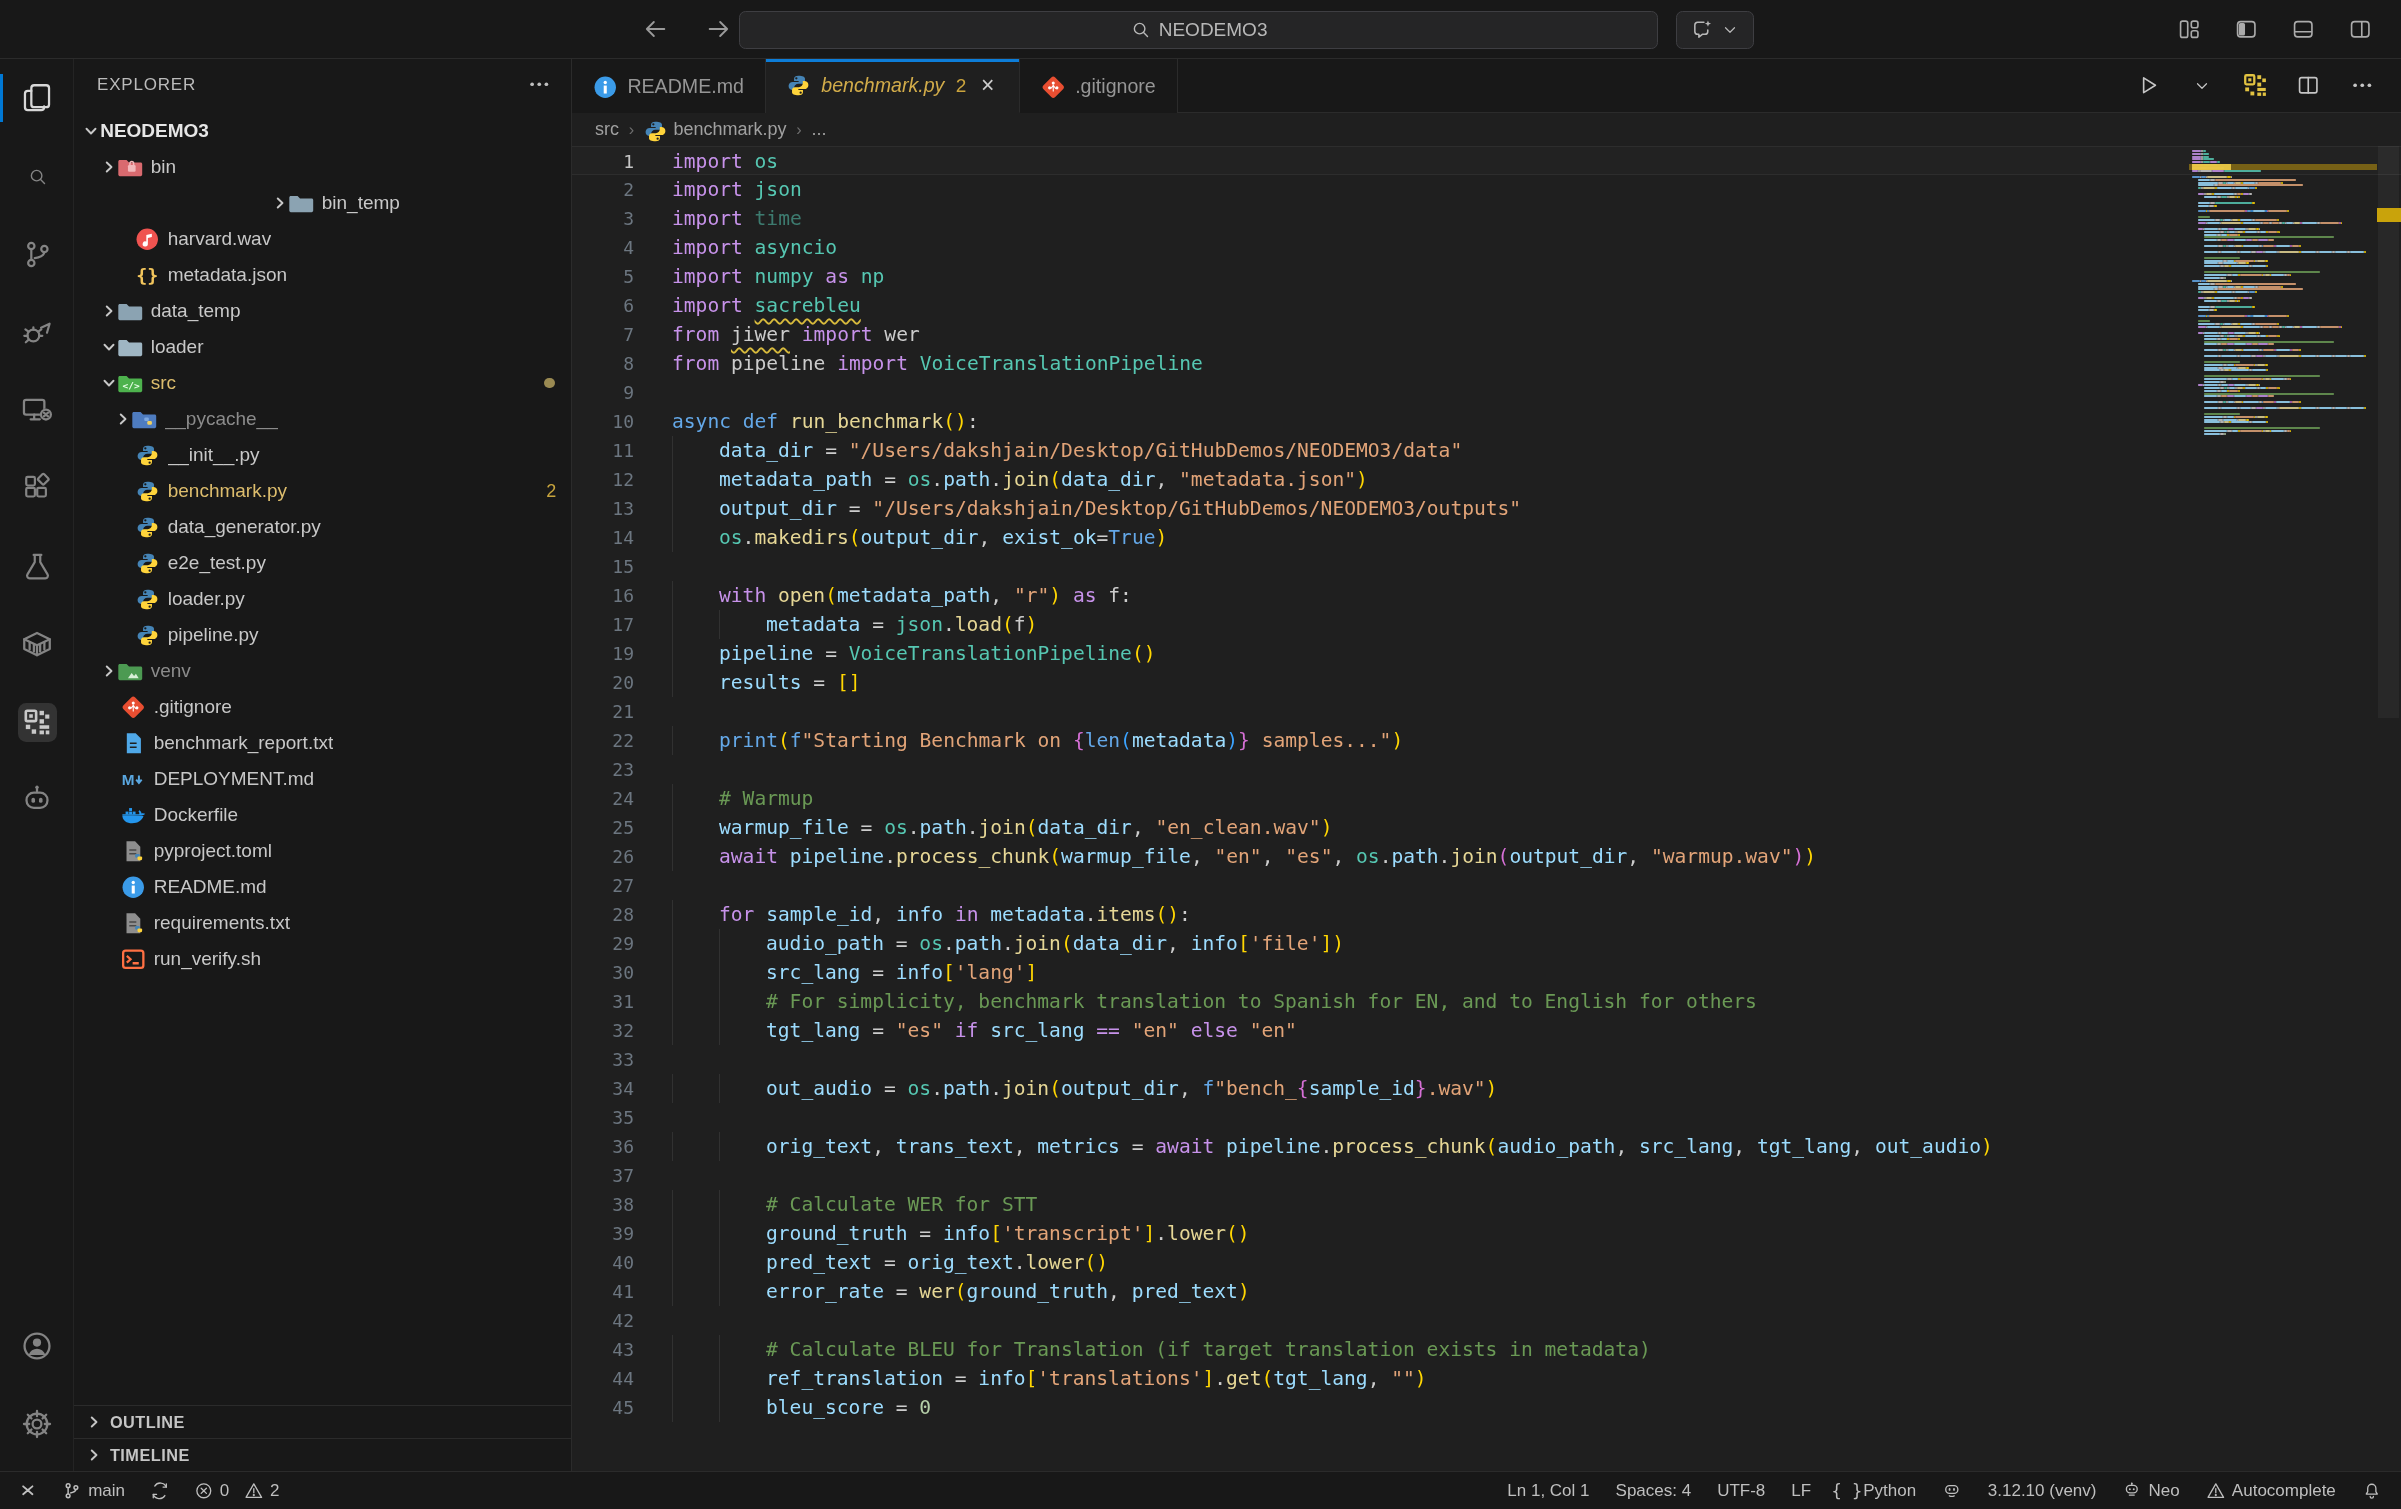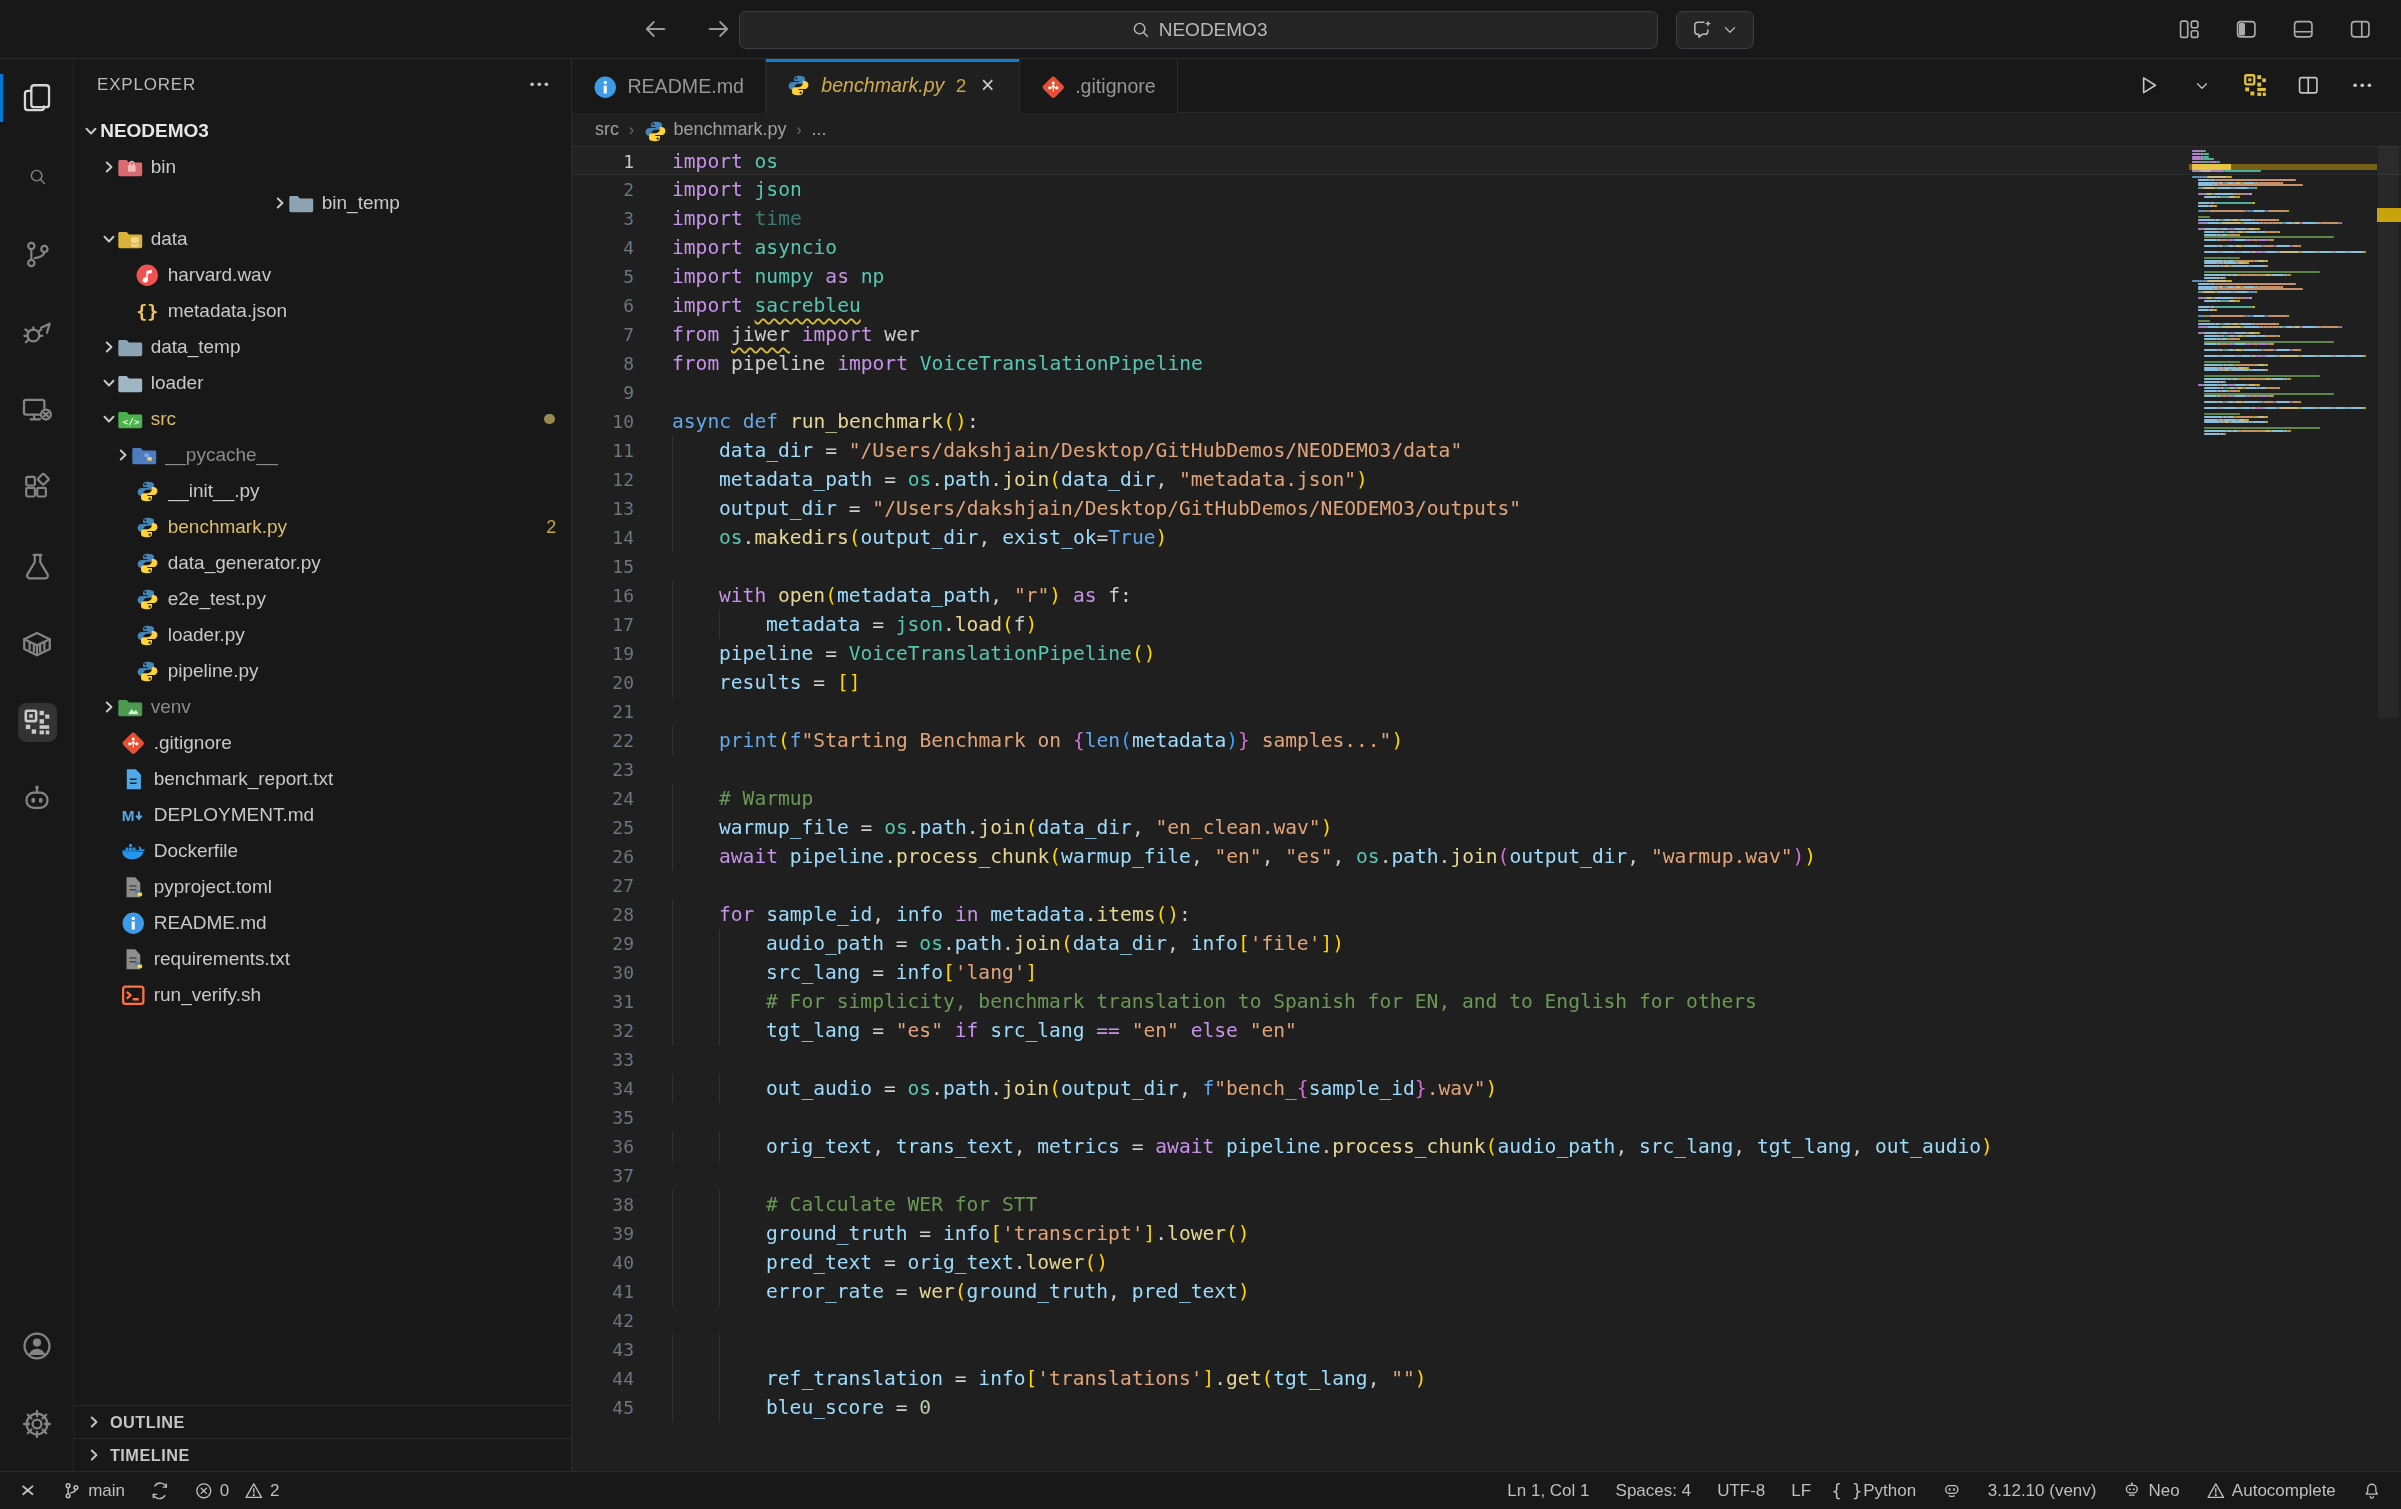--- a/index.html
+++ b/index.html
@@ -361,38 +361,20 @@
         </span>
         <span class="ficon">
           <span style="display: inline-flex; align-items: center; justify-content: center;">
             <svg width="24.5" height="24.5" viewBox="0 0 16 16">
               <path d="M1.2 3.2h4.4l1.6 1.7h7.6c.6 0 1 .4 1 1v6.9c0 .6-.4 1-1 1H1.2c-.6 0-1-.4-1-1V4.2c0-.6.4-1 1-1z" fill="#8ba3b2"></path>
             </svg>
           </span>
         </span>
         <span class="lbl">bin_temp</span>
       </div>
-      <div class="trow" style="padding-left: 26px;">
-        <span style="display: inline-flex; align-items: center; justify-content: center;">
-          <svg width="18" height="18" viewBox="0 0 16 16" fill="none" stroke="currentColor" stroke-width="1.7" stroke-linecap="round" stroke-linejoin="round">
-            <path d="M4 6l4 4.2L12 6"></path>
-          </svg>
-        </span>
-        <span class="ficon">
-          <span style="display: inline-flex; align-items: center; justify-content: center;">
-            <svg width="24.5" height="24.5" viewBox="0 0 16 16">
-              <path d="M1.2 3.2h4.4l1.6 1.7h7.6c.6 0 1 .4 1 1v6.9c0 .6-.4 1-1 1H1.2c-.6 0-1-.4-1-1V4.2c0-.6.4-1 1-1z" fill="#d9b23a"></path>
-              <ellipse cx="11" cy="7.8" rx="2.6" ry="1.3" fill="#f0d98c"></ellipse>
-              <path d="M8.4 7.8v4c0 .7 1.2 1.3 2.6 1.3s2.6-.6 2.6-1.3v-4" fill="#f0d98c"></path>
-              <path d="M8.4 9.8c0 .7 1.2 1.3 2.6 1.3s2.6-.6 2.6-1.3" stroke="#c79a28" stroke-width=".6" fill="none"></path>
-            </svg>
-          </span>
-        </span>
-        <span class="lbl">data</span>
-      </div>
       <div class="trow" style="padding-left: 61px;">
         <span class="ficon">
           <span style="display: inline-flex; align-items: center; justify-content: center;">
             <svg width="24.5" height="24.5" viewBox="0 0 16 16">
               <circle cx="8" cy="8" r="7" fill="#ef5350"></circle>
               <path d="M11 4.4l-3.6.9v4.2a1.7 1.7 0 1 0 1 1.5V7.2L11 6.5z" fill="#fff"></path>
             </svg>
           </span>
         </span>
         <span class="lbl">harvard.wav</span>
@@ -799,21 +781,21 @@
       <div class="cline"><span class="ln">33</span><span class="ltext"></span></div>
       <div class="cline"><span class="ln">34</span><span class="ltext"><span class="indent" style="width: 94px;"></span><span style="color: rgb(156, 220, 254);">out_audio</span><span style="color: rgb(204, 204, 204);"> = </span><span style="color: rgb(86, 199, 178);">os</span><span style="color: rgb(204, 204, 204);">.</span><span style="color: rgb(156, 220, 254);">path</span><span style="color: rgb(204, 204, 204);">.</span><span style="color: rgb(230, 215, 150);">join</span><span style="color: rgb(255, 214, 2);">(</span><span style="color: rgb(156, 220, 254);">output_dir</span><span style="color: rgb(204, 204, 204);">, </span><span style="color: rgb(100, 168, 232);">f</span><span style="color: rgb(226, 164, 120);">"bench_</span><span style="color: rgb(214, 112, 214);">{</span><span style="color: rgb(156, 220, 254);">sample_id</span><span style="color: rgb(214, 112, 214);">}</span><span style="color: rgb(226, 164, 120);">.wav"</span><span style="color: rgb(255, 214, 2);">)</span></span></div>
       <div class="cline"><span class="ln">35</span><span class="ltext"></span></div>
       <div class="cline"><span class="ln">36</span><span class="ltext"><span class="indent" style="width: 94px;"></span><span style="color: rgb(156, 220, 254);">orig_text</span><span style="color: rgb(204, 204, 204);">, </span><span style="color: rgb(156, 220, 254);">trans_text</span><span style="color: rgb(204, 204, 204);">, </span><span style="color: rgb(156, 220, 254);">metrics</span><span style="color: rgb(204, 204, 204);"> = </span><span style="color: rgb(199, 146, 234);">await</span><span style="color: rgb(204, 204, 204);"> </span><span style="color: rgb(156, 220, 254);">pipeline</span><span style="color: rgb(204, 204, 204);">.</span><span style="color: rgb(230, 215, 150);">process_chunk</span><span style="color: rgb(255, 214, 2);">(</span><span style="color: rgb(156, 220, 254);">audio_path</span><span style="color: rgb(204, 204, 204);">, </span><span style="color: rgb(156, 220, 254);">src_lang</span><span style="color: rgb(204, 204, 204);">, </span><span style="color: rgb(156, 220, 254);">tgt_lang</span><span style="color: rgb(204, 204, 204);">, </span><span style="color: rgb(156, 220, 254);">out_audio</span><span style="color: rgb(255, 214, 2);">)</span></span></div>
       <div class="cline"><span class="ln">37</span><span class="ltext"></span></div>
       <div class="cline"><span class="ln">38</span><span class="ltext"><span class="indent" style="width: 94px;"></span><span style="color: rgb(106, 153, 85);"># Calculate WER for STT</span></span></div>
       <div class="cline"><span class="ln">39</span><span class="ltext"><span class="indent" style="width: 94px;"></span><span style="color: rgb(156, 220, 254);">ground_truth</span><span style="color: rgb(204, 204, 204);"> = </span><span style="color: rgb(156, 220, 254);">info</span><span style="color: rgb(255, 214, 2);">[</span><span style="color: rgb(226, 164, 120);">'transcript'</span><span style="color: rgb(255, 214, 2);">]</span><span style="color: rgb(204, 204, 204);">.</span><span style="color: rgb(230, 215, 150);">lower</span><span style="color: rgb(255, 214, 2);">()</span></span></div>
       <div class="cline"><span class="ln">40</span><span class="ltext"><span class="indent" style="width: 94px;"></span><span style="color: rgb(156, 220, 254);">pred_text</span><span style="color: rgb(204, 204, 204);"> = </span><span style="color: rgb(156, 220, 254);">orig_text</span><span style="color: rgb(204, 204, 204);">.</span><span style="color: rgb(230, 215, 150);">lower</span><span style="color: rgb(255, 214, 2);">()</span></span></div>
       <div class="cline"><span class="ln">41</span><span class="ltext"><span class="indent" style="width: 94px;"></span><span style="color: rgb(156, 220, 254);">error_rate</span><span style="color: rgb(204, 204, 204);"> = </span><span style="color: rgb(230, 215, 150);">wer</span><span style="color: rgb(255, 214, 2);">(</span><span style="color: rgb(156, 220, 254);">ground_truth</span><span style="color: rgb(204, 204, 204);">, </span><span style="color: rgb(156, 220, 254);">pred_text</span><span style="color: rgb(255, 214, 2);">)</span></span></div>
       <div class="cline"><span class="ln">42</span><span class="ltext"></span></div>
-      <div class="cline"><span class="ln">43</span><span class="ltext"><span class="indent" style="width: 94px;"></span></span></div>
+      <div class="cline"><span class="ln">43</span><span class="ltext"><span class="indent" style="width: 94px;"></span><span style="color: rgb(106, 153, 85);"># Calculate BLEU for Translation (if target translation exists in metadata)</span></span></div>
       <div class="cline"><span class="ln">44</span><span class="ltext"><span class="indent" style="width: 94px;"></span><span style="color: rgb(156, 220, 254);">ref_translation</span><span style="color: rgb(204, 204, 204);"> = </span><span style="color: rgb(156, 220, 254);">info</span><span style="color: rgb(255, 214, 2);">[</span><span style="color: rgb(226, 164, 120);">'translations'</span><span style="color: rgb(255, 214, 2);">]</span><span style="color: rgb(204, 204, 204);">.</span><span style="color: rgb(230, 215, 150);">get</span><span style="color: rgb(255, 214, 2);">(</span><span style="color: rgb(156, 220, 254);">tgt_lang</span><span style="color: rgb(204, 204, 204);">, </span><span style="color: rgb(226, 164, 120);">""</span><span style="color: rgb(255, 214, 2);">)</span></span></div>
       <div class="cline"><span class="ln">45</span><span class="ltext"><span class="indent" style="width: 94px;"></span><span style="color: rgb(156, 220, 254);">bleu_score</span><span style="color: rgb(204, 204, 204);"> = </span><span style="color: rgb(181, 206, 168);">0</span></span></div>
     </div>
   <div class="minimap" id="minimap" style="padding-top: 3.3px;">
       <div class="mrow" style="height: 2.9px; padding-left: 3.3px;">
         <span style="width: 9.3px; background: rgb(199, 146, 234); opacity: 0.85;"></span>
         <span style="width: 1.6px; background: rgb(204, 204, 204); opacity: 0.85;"></span>
         <span style="width: 3.1px; background: rgb(86, 199, 178); opacity: 0.85;"></span>
       </div>
       <div class="mrow" style="height: 2.9px; padding-left: 3.3px;">

